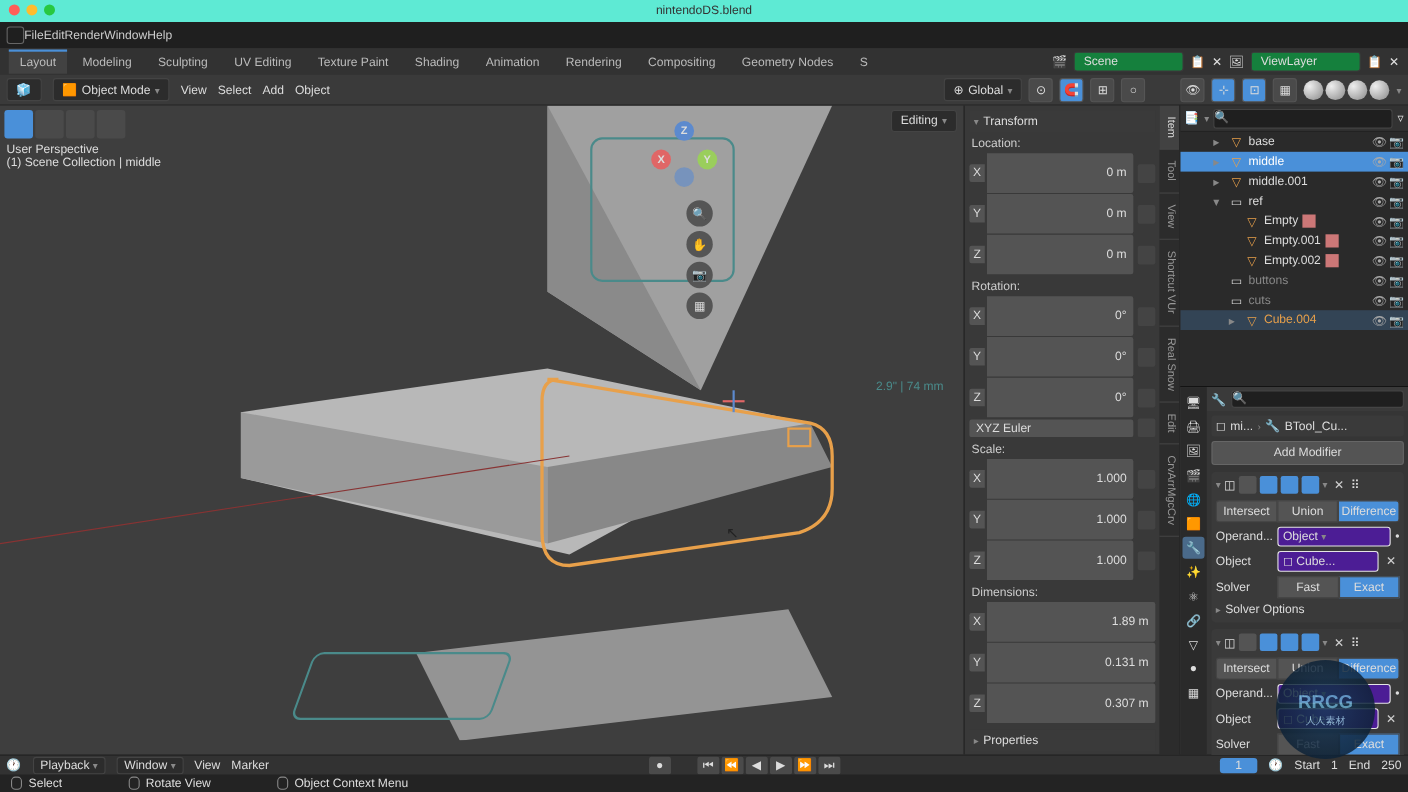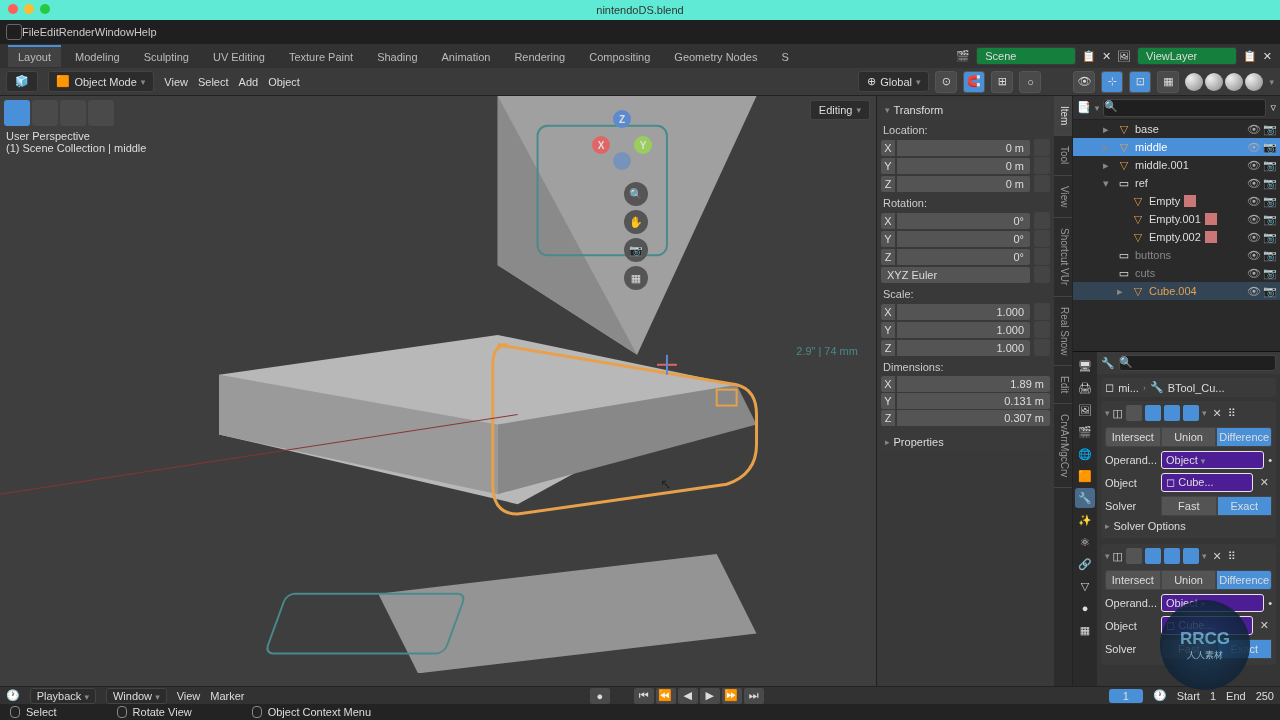--- a/index.html
+++ b/index.html
@@ -36,21 +36,21 @@
 .model-bg{position:absolute;inset:0}
 .npanel{width:196px;background:#393939;border-left:1px solid #222;overflow:hidden;position:relative}
 .npanel-tabs{position:absolute;right:0;top:0;bottom:0;width:18px;background:#2c2c2c;display:flex;flex-direction:column}
 .ntab{writing-mode:vertical-rl;padding:10px 2px;font-size:10px;color:#999;border-bottom:1px solid #444}
 .ntab.active{background:#424242;color:#ddd}
 .npanel-body{padding:4px 4px 4px 4px;margin-right:18px;overflow-y:auto;height:100%}
 .np-sec{margin-bottom:6px}
 .np-head{padding:4px;background:#3a3a3a;display:flex;align-items:center;gap:4px}
 .np-row{display:flex;align-items:center;gap:2px;margin:1px 0}
 .np-label{width:14px;background:#545454;text-align:center;padding:2px 0;border-radius:2px 0 0 2px}
-.np-val{flex:1;background:#545454;text-align:right;padding:2px 6px;border-radius:0 2px 2px 0}
+.np-val{flex:1;background:#545454;text-align:right;padding:12px 6px;border-radius:0 2px 2px 0}
 .np-lock{width:16px;height:17px;background:#444;border-radius:2px;margin-left:2px}
 .np-full{flex:1;background:#545454;padding:2px 6px;border-radius:2px}
 .np-subhead{color:#ccc;padding:4px 0 2px 2px}
 .rightpanel{width:208px;background:#323232;border-left:1px solid #222;display:flex;flex-direction:column}
 .outliner{flex:0 0 256px;background:#2a2a2a;overflow-y:auto;border-bottom:1px solid #111}
 .out-head{height:24px;background:#323232;display:flex;align-items:center;padding:0 4px;gap:4px;border-bottom:1px solid #222}
 .out-search{flex:1;background:#1f1f1f;border:1px solid #444;border-radius:3px;height:18px}
 .out-row{display:flex;align-items:center;padding:2px 4px;gap:4px}
 .out-row.sel{background:#4a90d9;color:#fff}
 .out-row.active{background:#334455}
@@ -451,20 +451,21 @@
           <span>🔧</span>
           <div class="pb-search">🔍</div>
         </div>
         <div class="crumb">
           <span>◻</span>
             <span>mi...</span>
             <span class="chev">›</span>
             <span>🔧</span>
             <span>BTool_Cu...</span>
         </div>
+        <div class="addmod">Add Modifier</div>
 
         <div class="mod-panel">
           <div class="mod-head">
             <span class="chev">▾</span>
               <span>◫</span>
             <div class="sq"></div>
             <div class="sq blue"></div>
             <div class="sq blue"></div>
             <div class="sq blue"></div>
             <span class="chev">▾</span>

